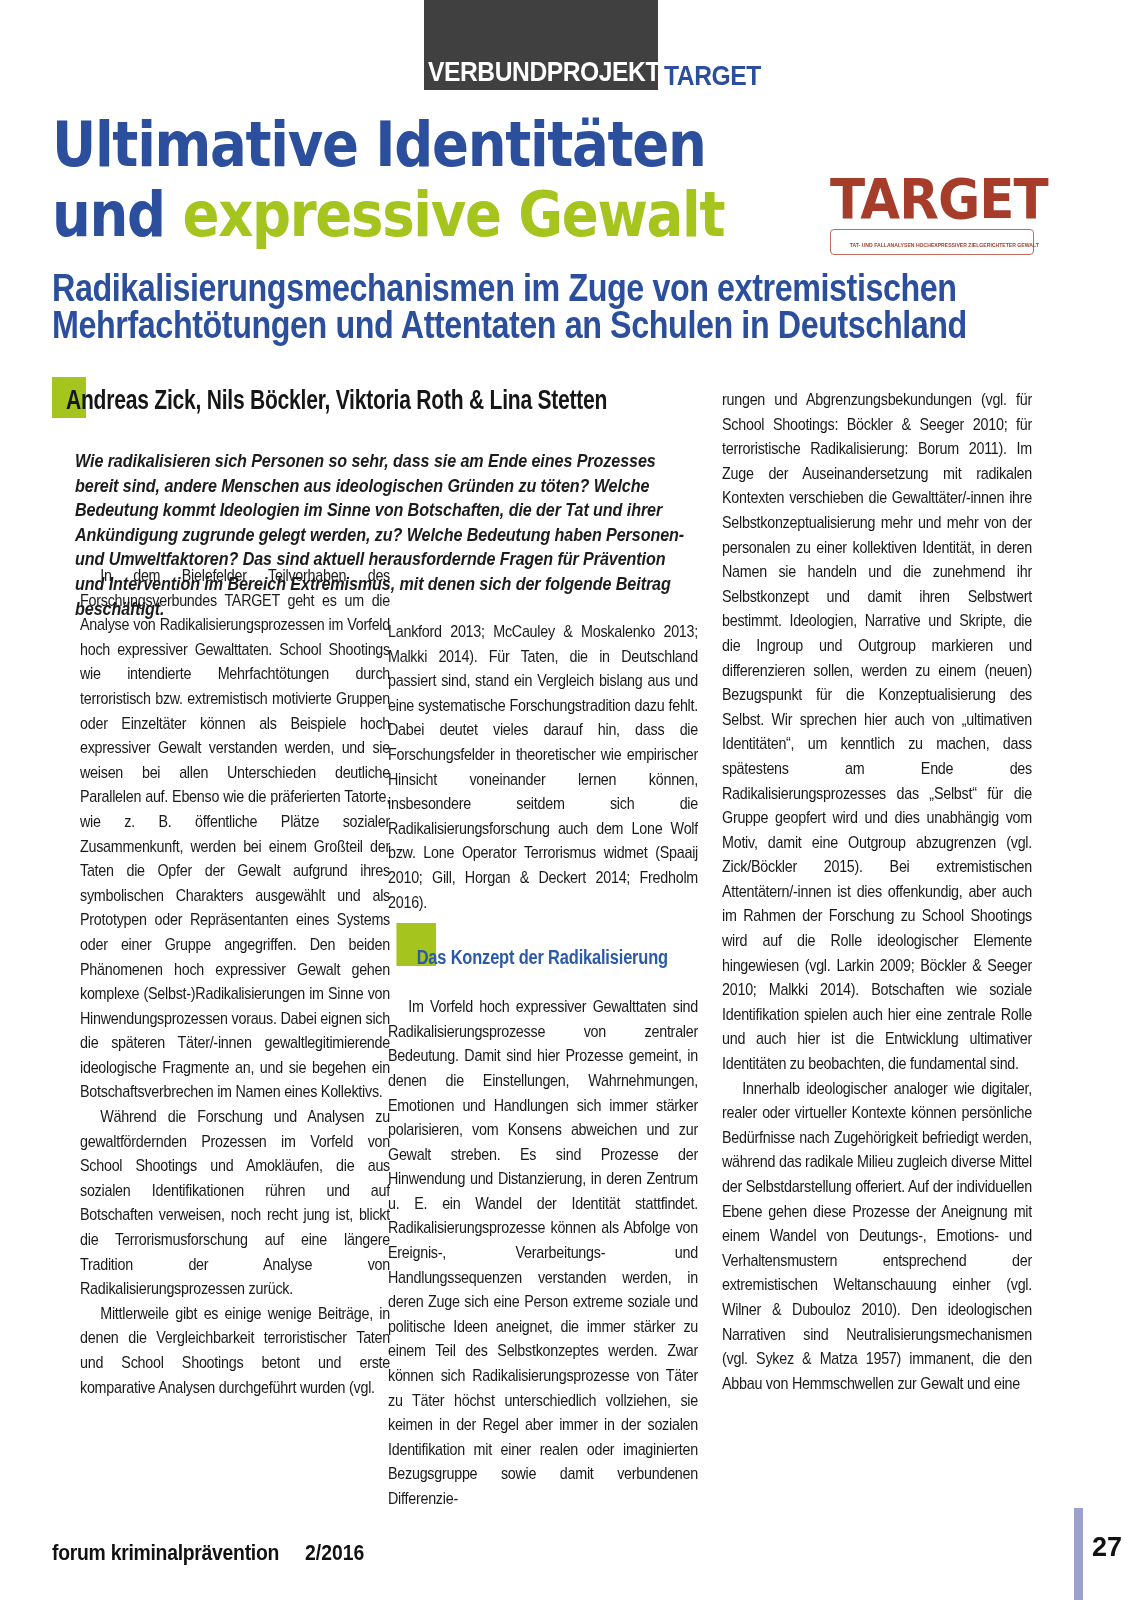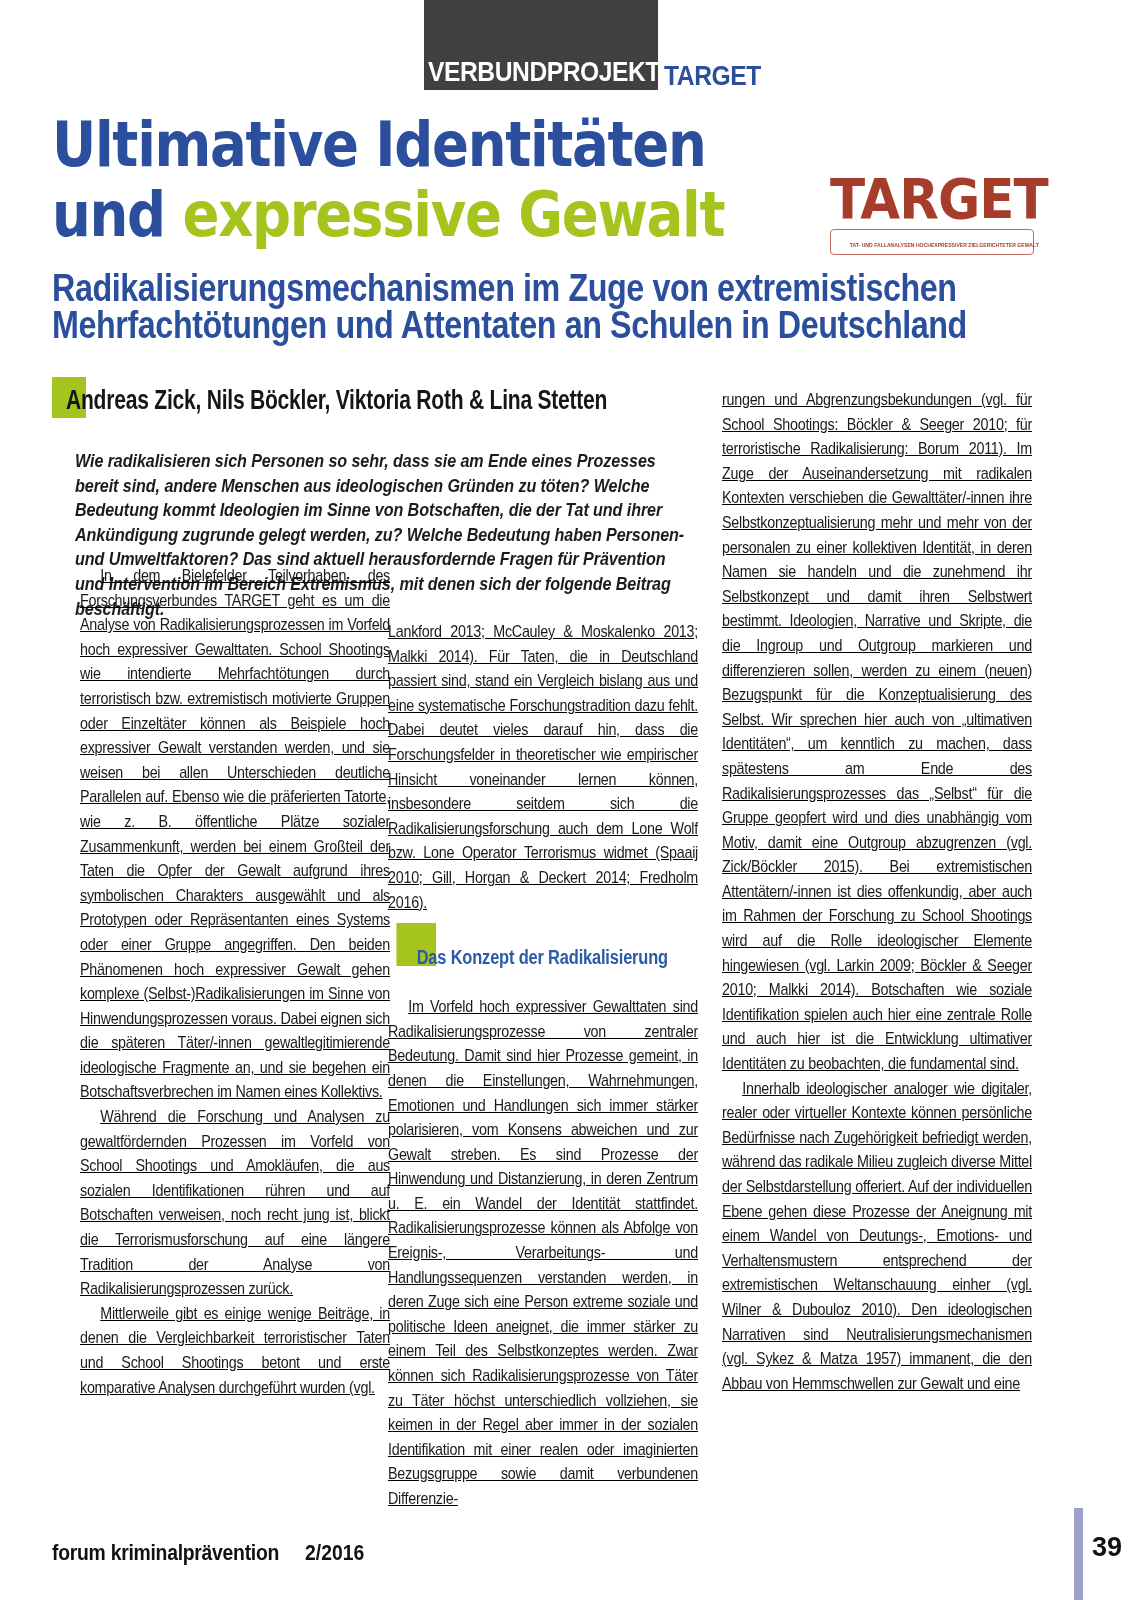--- a/index.html
+++ b/index.html
@@ -36,21 +36,21 @@
   .authors-square{position:absolute;left:52px;top:377px;width:34px;height:41px;background:#A5C41E;}
   .authors{position:absolute;left:66px;top:385px;font-weight:bold;font-size:27px;color:#161616;
         white-space:nowrap;letter-spacing:-0.3px;transform:scaleX(0.78);transform-origin:left top;}
 
   
   .abstract{position:absolute;left:75px;top:449px;width:612px;}
   .abstract-inner{width:702px;transform:scaleX(0.872);transform-origin:left top;font-style:italic;
         font-weight:bold;font-size:18.5px;line-height:24.6px;color:#1c1c1c;letter-spacing:-0.1px;}
 
   
-  .col{position:absolute;width:310px;overflow:hidden;text-decoration:underline;}
+  .col{position:absolute;width:310px;overflow:hidden;}
   .col1{left:52px;top:564px;height:892px;margin-left:28px;}
   .col2{left:388px;top:620px;height:900px;}
   .col3{left:722px;top:388px;height:1104px;}
   .col-inner{width:368px;transform:scaleX(0.8424);transform-origin:left top;font-size:17px;
         line-height:24.6px;color:#1a1a1a;text-align:justify;letter-spacing:-0.3px;
         hyphens:auto;-webkit-hyphens:auto;}
   .para{margin:0;padding:0;}
   .para.indent{text-indent:24px;}
 
   
@@ -123,15 +123,15 @@
   <div class="col col3">
     <div class="col-inner">
       <p class="para">rungen und Abgrenzungsbekundungen (vgl. für School Shootings: Böckler &amp; Seeger 2010; für terroristische Radikalisierung: Borum 2011). Im Zuge der Auseinandersetzung mit radikalen Kontexten verschieben die Gewalttäter/-innen ihre Selbstkonzeptualisierung mehr und mehr von der personalen zu einer kollektiven Identität, in deren Namen sie handeln und die zunehmend ihr Selbstkonzept und damit ihren Selbstwert bestimmt. Ideologien, Narrative und Skripte, die die Ingroup und Outgroup markieren und differenzieren sollen, werden zu einem (neuen) Bezugspunkt für die Konzeptualisierung des Selbst. Wir sprechen hier auch von „ultimativen Identitäten“, um kenntlich zu machen, dass spätestens am Ende des Radikalisierungsprozesses das „Selbst“ für die Gruppe geopfert wird und dies unabhängig vom Motiv, damit eine Outgroup abzugrenzen (vgl. Zick/Böckler 2015). Bei extremistischen Attentätern/-innen ist dies offenkundig, aber auch im Rahmen der Forschung zu School Shootings wird auf die Rolle ideologischer Elemente hingewiesen (vgl. Larkin 2009; Böckler &amp; Seeger 2010; Malkki 2014). Botschaften wie soziale Identifikation spielen auch hier eine zentrale Rolle und auch hier ist die Entwicklung ultimativer Identitäten zu beobachten, die fundamental sind.</p>
       <p class="para indent">Innerhalb ideologischer analoger wie digitaler, realer oder virtueller Kontexte können persönliche Bedürfnisse nach Zugehörigkeit befriedigt werden, während das radikale Milieu zugleich diverse Mittel der Selbstdarstellung offeriert. Auf der individuellen Ebene gehen diese Prozesse der Aneignung mit einem Wandel von Deutungs-, Emotions- und Verhaltensmustern entsprechend der extremistischen Weltanschauung einher (vgl. Wilner &amp; Dubouloz 2010). Den ideologischen Narrativen sind Neutralisierungsmechanismen (vgl. Sykez &amp; Matza 1957) immanent, die den Abbau von Hemmschwellen zur Gewalt und eine</p>
     </div>
   </div>
 
   <span class="footer-journal">forum kriminalprävention</span>
   <span class="footer-issue">2/2016</span>
   <div class="footer-bar"></div>
-  <div class="page-number">39</div>
+  <div class="page-number">27</div>
 
 </div>
 
 </body></html>

